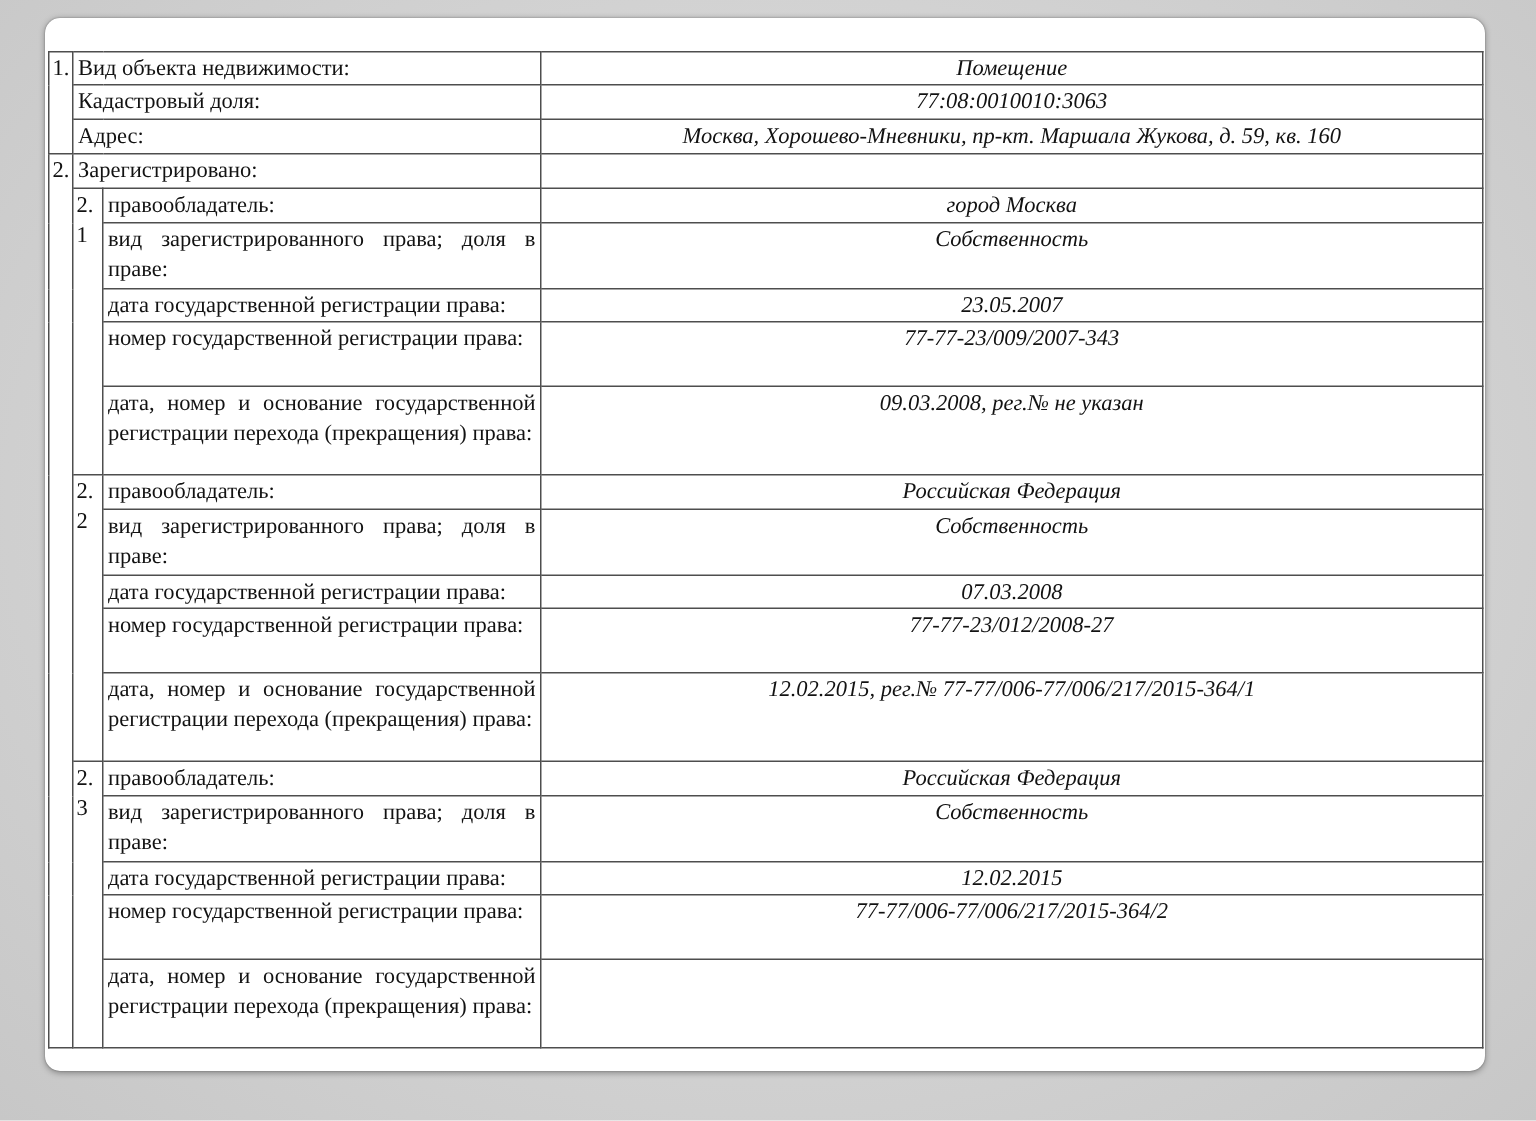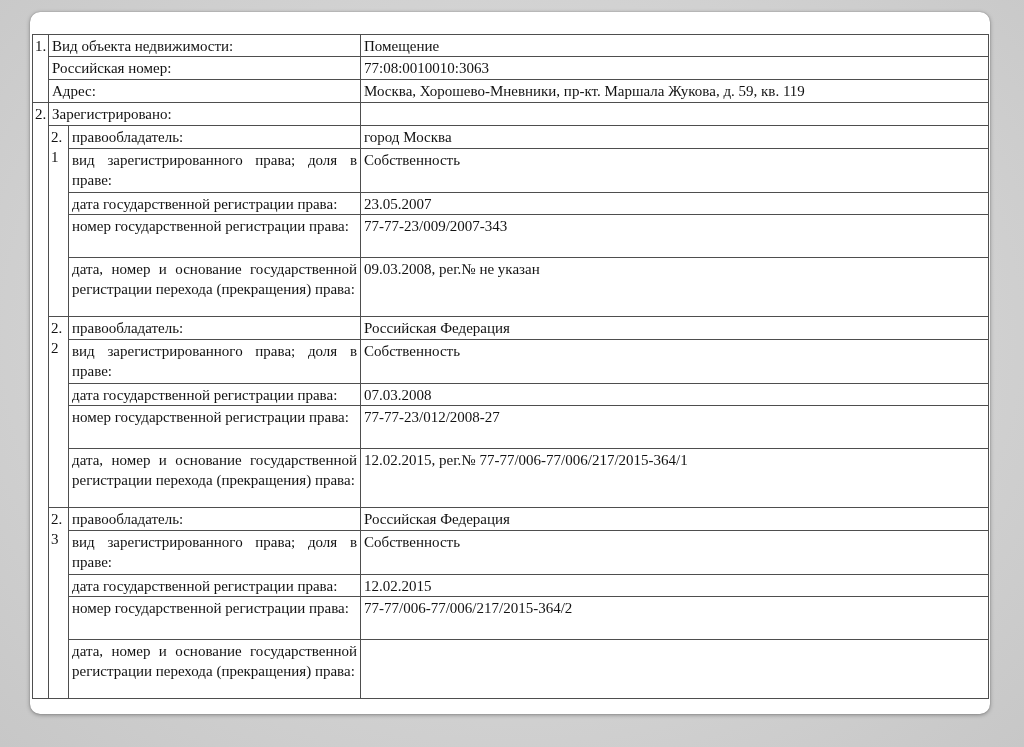--- a/index.html
+++ b/index.html
@@ -22,21 +22,21 @@
   td{
     border:1px solid #4e4e4e;
     vertical-align:top;
     padding:1px 3px 0 3px;
     line-height:20px;
     overflow:hidden;
     word-wrap:break-word;
   }
   td.num{padding:1px 1px 0 2px;}
   td.label{text-align:justify;}
-  td.value{text-align:left;}
+  td.value{text-align:center;font-style:italic;}
   tr.r-first{height:20px;}
   tr.r-single{height:23px;}
   tr.r-two{height:44px;}
   tr.r-date{height:20px;}
   tr.r-num{height:43px;}
   tr.r-three{height:59px;}
 </style>
 </head>
 <body>
 
@@ -49,26 +49,26 @@
         <col style="width:628px">
     </colgroup>
 
     <tbody>
         <tr class="r-first">
       <td class="num" rowspan="3">1.</td>
       <td class="label" colspan="2">Вид объекта недвижимости:</td>
       <td class="value">Помещение</td>
     </tr>
     <tr class="r-single">
-      <td class="label" colspan="2">Российская номер:</td>
+      <td class="label" colspan="2">Кадастровый доля:</td>
       <td class="value">77:08:0010010:3063</td>
     </tr>
     <tr class="r-single">
       <td class="label" colspan="2">Адрес:</td>
-      <td class="value">Москва, Хорошево-Мневники, пр-кт. Маршала Жукова, д. 59, кв. 119</td>
+      <td class="value">Москва, Хорошево-Мневники, пр-кт. Маршала Жукова, д. 59, кв. 160</td>
     </tr>
 
     <tr class="r-single">
       <td class="num" rowspan="16">2.</td>
       <td class="label" colspan="2">Зарегистрировано:</td>
       <td class="value"></td>
     </tr>
 
     <tr class="r-single">
       <td class="num" rowspan="5">2.1</td>

